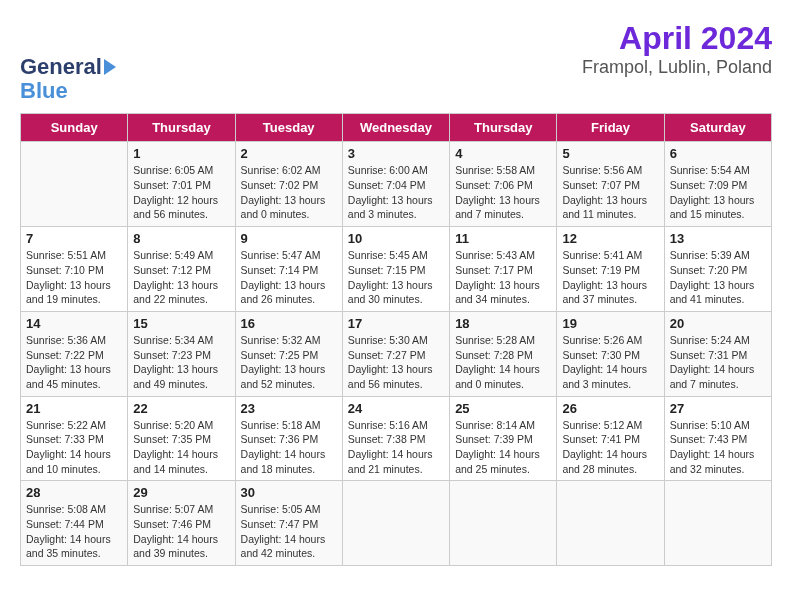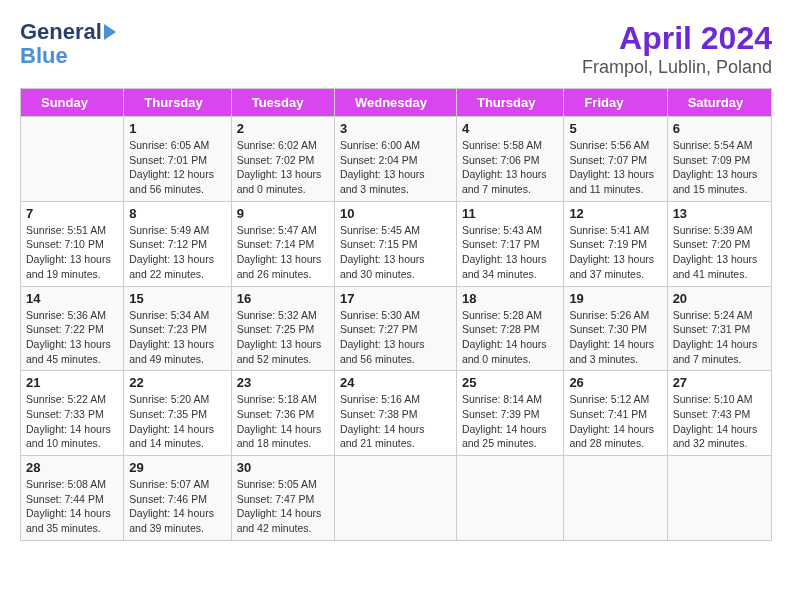--- a/index.html
+++ b/index.html
@@ -37,24 +37,24 @@
     .location {
       font-size: 18px;
       color: #555;
     }
     table {
       width: 100%;
       border-collapse: collapse;
       font-size: 11px;
     }
     thead tr th {
-      background-color: #d946ef;
+      background-color: #be185d;
       color: #fff;
-      padding: 6px 20px;
-      text-align: left;
+      padding: 6px 0;
+      text-align: center;
       font-size: 13px;
       font-weight: bold;
       border: 1px solid #ccc;
     }
     tbody tr td {
       vertical-align: top;
       padding: 4px 5px;
       border: 1px solid #ccc;
       min-height: 80px;
       height: 80px;
@@ -79,21 +79,21 @@
     .empty-cell {
       background-color: #f9f9f9;
     }
   </style>
 </head>
 <body>
 
 <div class="header-area">
   <div class="logo">
     <div>
-      <div style="display:flex;align-items:center;">
+      <div style="display:flex;align-items:center;margin-top:35px;">
         <span class="logo-text">General</span>
         <span style="display:inline-block;width:0;height:0;border-left:12px solid #4a90d9;border-top:8px solid transparent;border-bottom:8px solid transparent;margin-left:2px;"></span>
       </div>
       <div class="logo-text" style="color:#4a90d9;">Blue</div>
     </div>
   </div>
   <div class="title-area">
     <div class="month-title">April 2024</div>
     <div class="location">Frampol, Lublin, Poland</div>
   </div>
@@ -124,21 +124,21 @@
         <td>
           <div class="day-num">2</div>
           <div class="day-info" style="white-space: pre-line;">Sunrise: 6:02 AM
 Sunset: 7:02 PM
 Daylight: 13 hours
 and 0 minutes.</div>
         </td>
         <td>
           <div class="day-num">3</div>
           <div class="day-info" style="white-space: pre-line;">Sunrise: 6:00 AM
-Sunset: 2:04 PM
+Sunset: 7:04 PM
 Daylight: 13 hours
 and 3 minutes.</div>
         </td>
         <td>
           <div class="day-num">4</div>
           <div class="day-info" style="white-space: pre-line;">Sunrise: 5:58 AM
 Sunset: 7:06 PM
 Daylight: 13 hours
 and 7 minutes.</div>
         </td>

